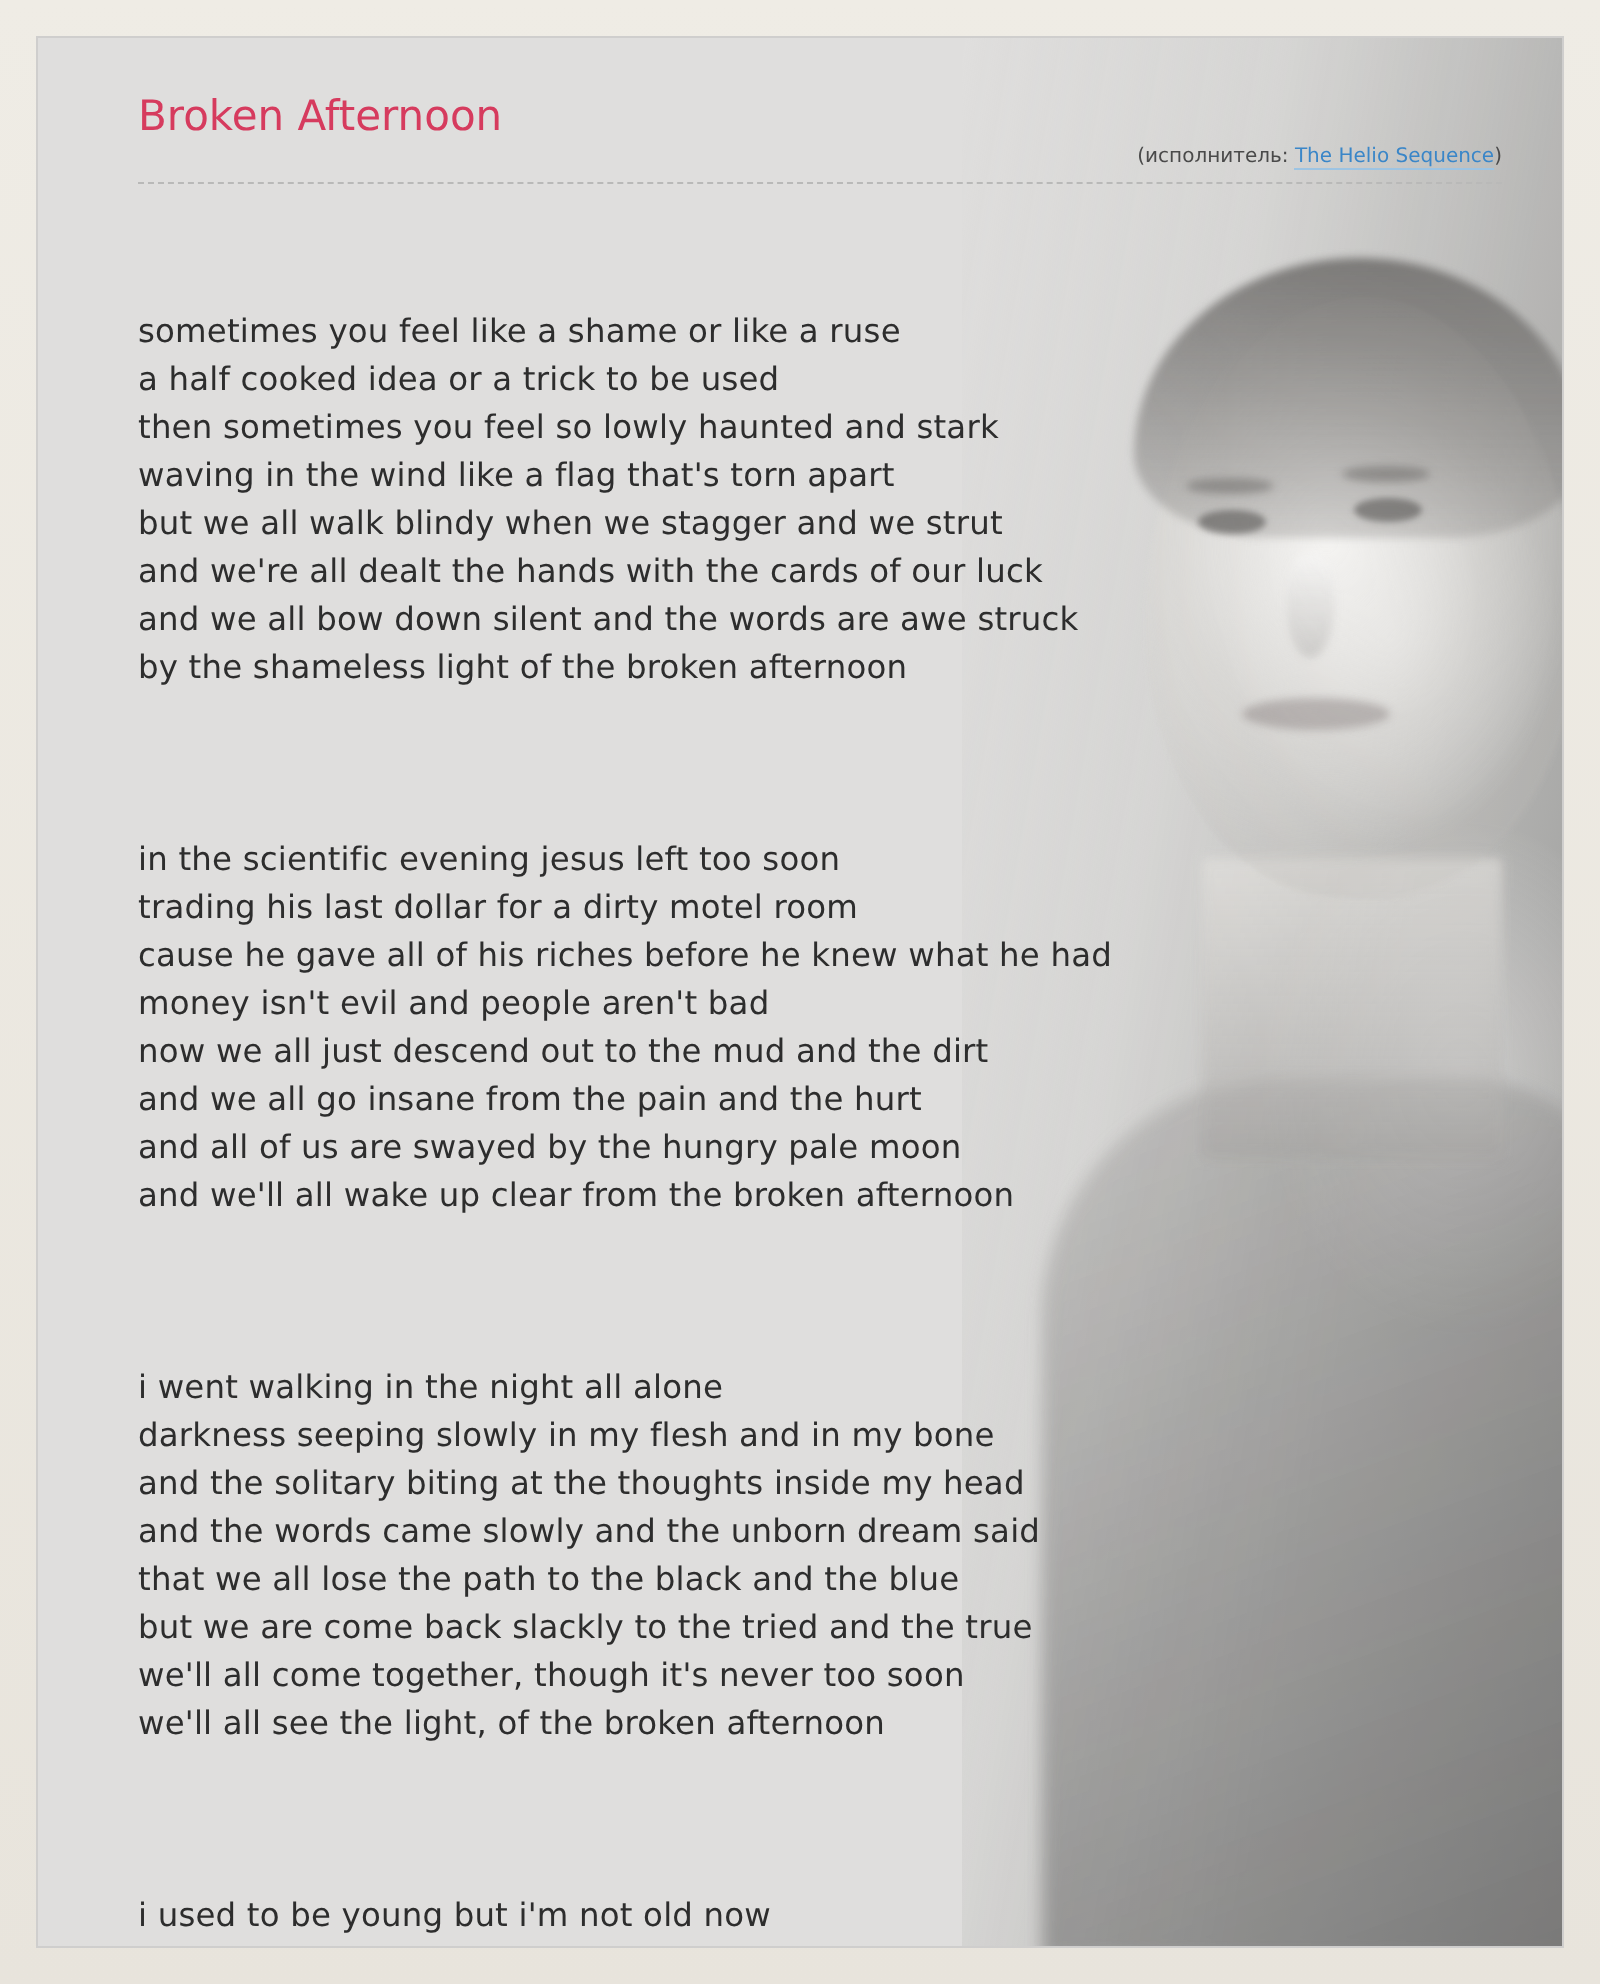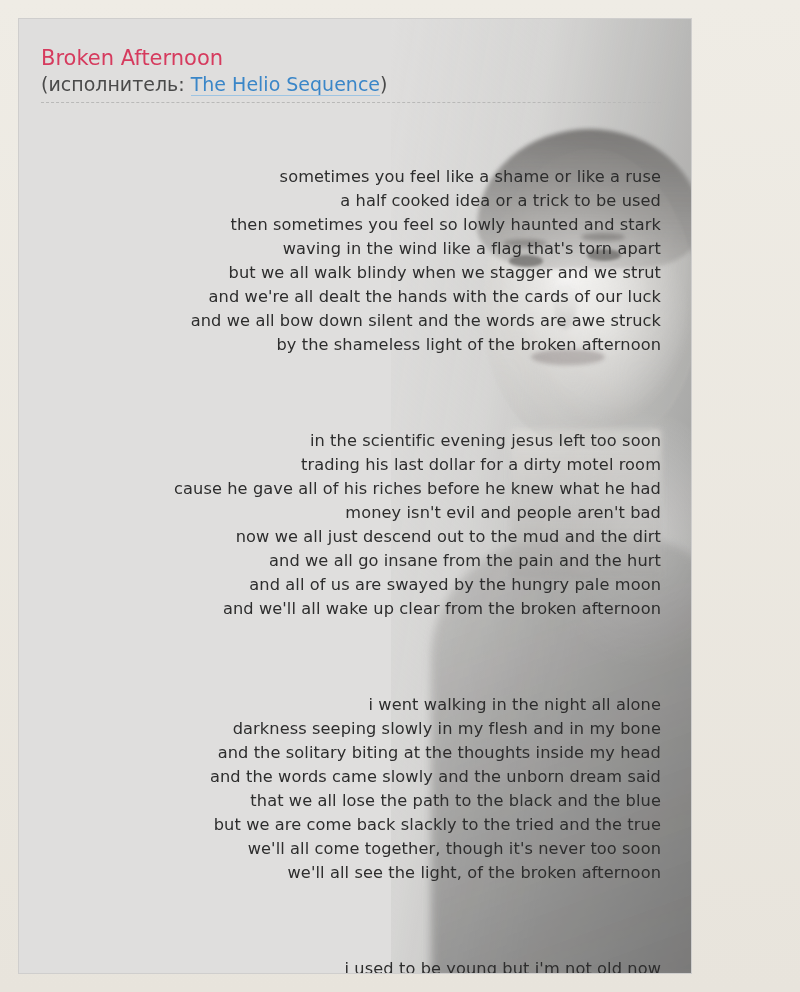--- a/index.html
+++ b/index.html
@@ -19,25 +19,26 @@
     width: 800px;
     height: 992px;
     box-sizing: border-box;
     padding: 18px 18px 18px 18px;
     background:
       linear-gradient(180deg, #efece5 0%, #e8e4dc 100%);
   }
   .sheet {
     position: relative;
     box-sizing: border-box;
-    width: 674px;
+    width: 764px;
     height: 956px;
     background: #dfdedd;
     border: 1px solid #cfcecd;
     overflow: hidden;
+    padding-left: 28px;
   }
   
   .photo-layer {
     position: absolute;
     right: 0;
     top: 0;
     width: 300px;
     height: 956px;
     overflow: hidden;
     opacity: 0.95;
@@ -137,42 +138,42 @@
     padding: 26px 30px 0 22px;
   }
   .song-title {
     color: #d63b5e;
     font-size: 21px;
     line-height: 26px;
     font-weight: normal;
     margin: 0 0 2px 0;
   }
   .performer-line {
-    font-size: 19px;
+    font-size: 10px;
     color: #4a4a4a;
     padding-bottom: 7px;
     border-bottom: 1px dashed #b9b9b8;
     margin-bottom: 14px;
+    text-align: right;
   }
   .performer-line .artist-link {
     color: #3a86c8;
     text-decoration: none;
     border-bottom: 1px solid #9dc4e3;
     cursor: pointer;
   }
   .lyrics {
     font-size: 16.2px;
     line-height: 24px;
     color: #2d2d2d;
     white-space: pre-wrap;
     letter-spacing: 0.1px;
   }
   .stanza {
-    margin: 0 0 24px 16px;
-    text-align: right;
+    margin: 0 0 24px 0;
   }
   .stanza:last-child { margin-bottom: 0; }
 </style>
 </head>
 <body>
 
 <div class="page-frame">
   <div class="sheet">
 
     <div class="photo-layer">

